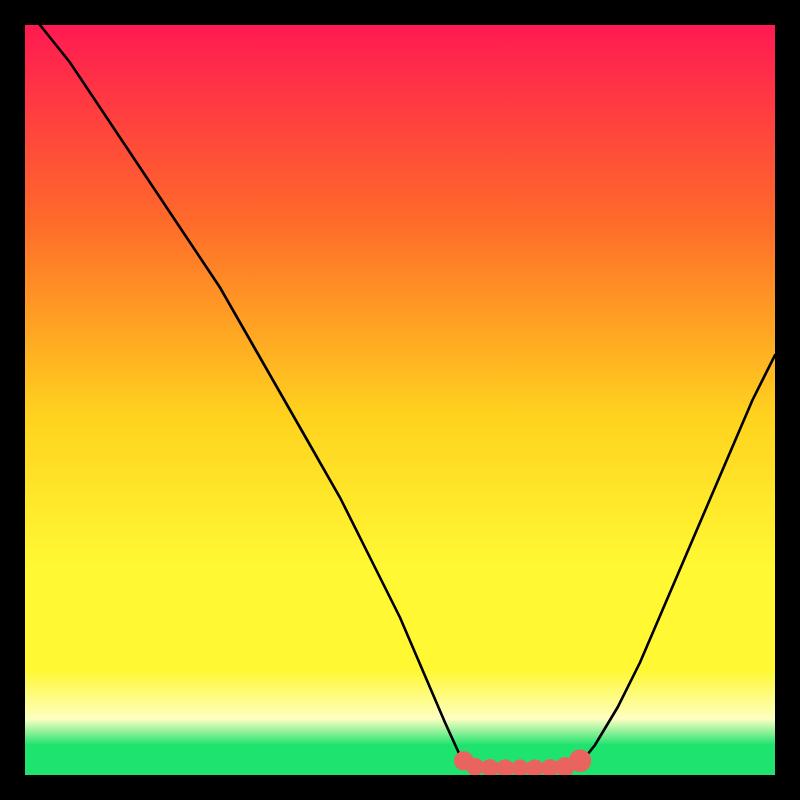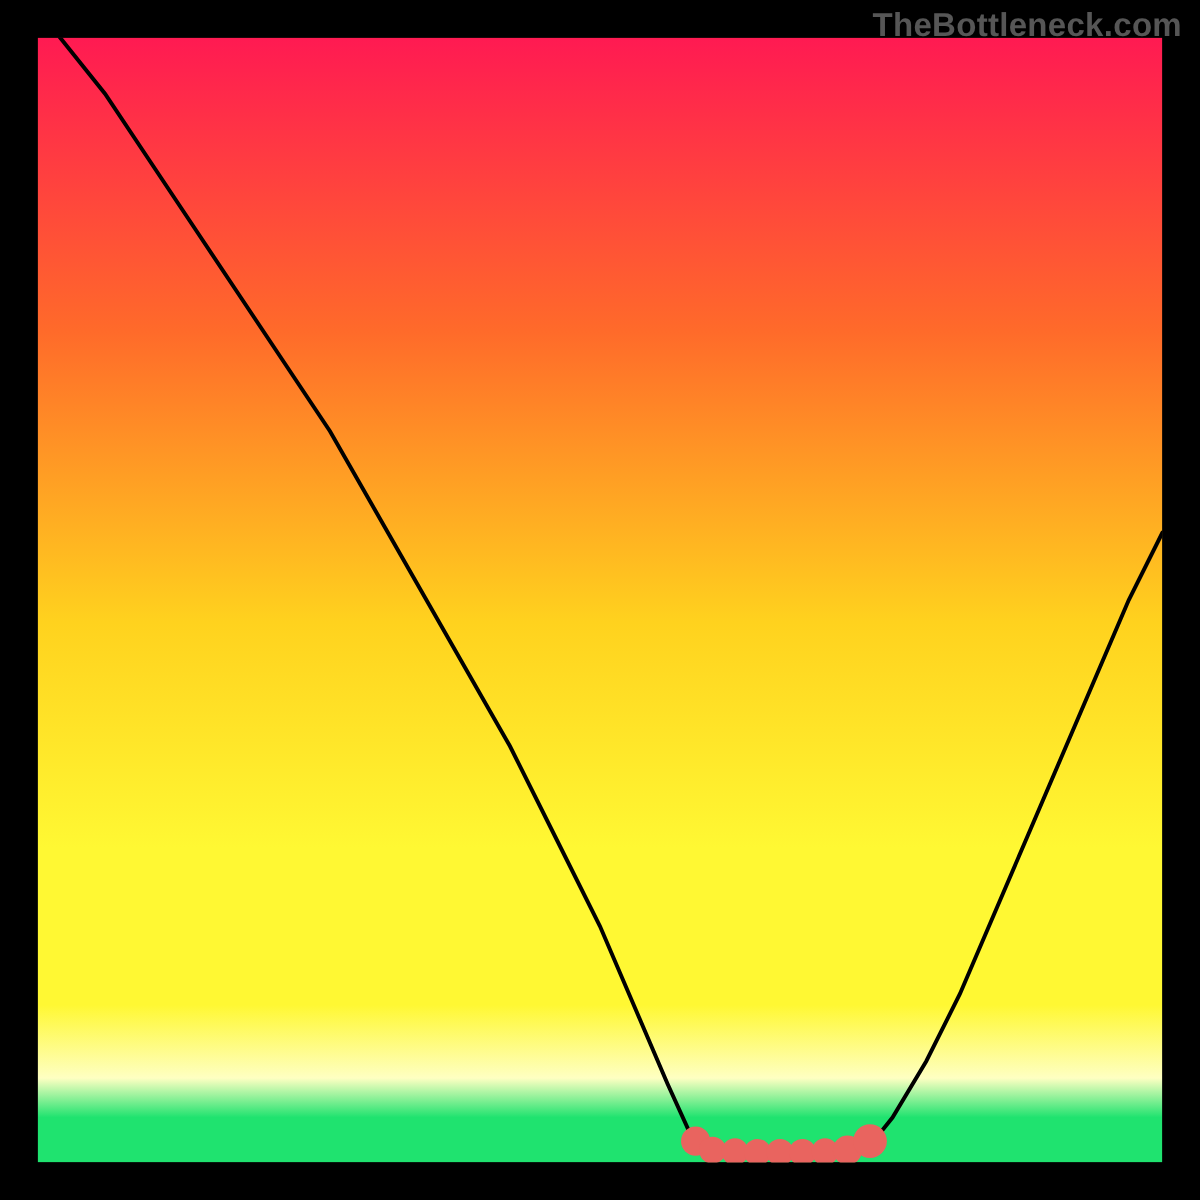--- a/index.html
+++ b/index.html
@@ -75,14 +75,13 @@
           <circle cx="62.00" cy="99.05" r="1.20" fill="#e9645f"></circle>
           <circle cx="64.00" cy="99.10" r="1.20" fill="#e9645f"></circle>
           <circle cx="66.00" cy="99.10" r="1.20" fill="#e9645f"></circle>
           <circle cx="68.00" cy="99.10" r="1.20" fill="#e9645f"></circle>
           <circle cx="70.00" cy="99.05" r="1.20" fill="#e9645f"></circle>
           <circle cx="72.00" cy="98.90" r="1.30" fill="#e9645f"></circle>
           <circle cx="74.00" cy="98.10" r="1.50" fill="#e9645f"></circle>
         </g>
     </svg>
   </div>
-  <div class="watermark">TheBottleneck.com</div>
 </div>
 
 </body></html>

